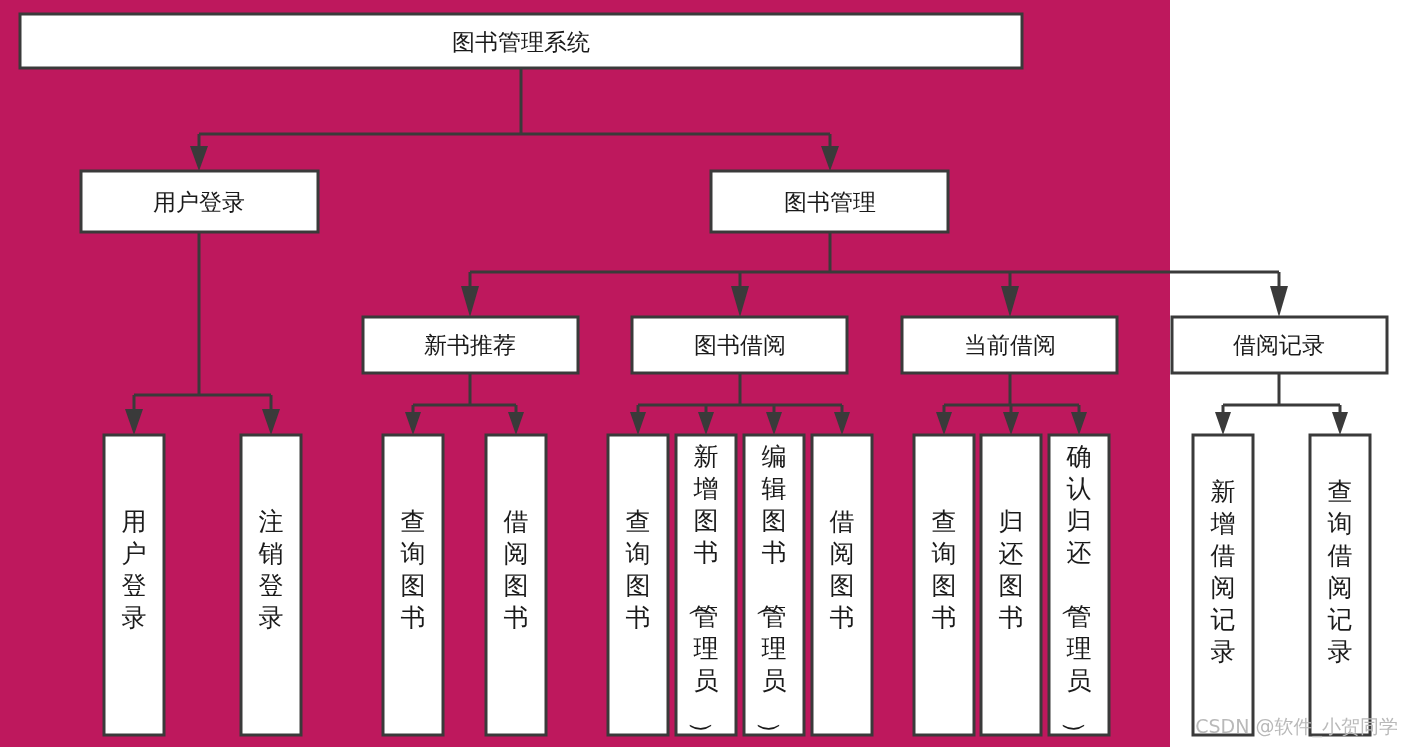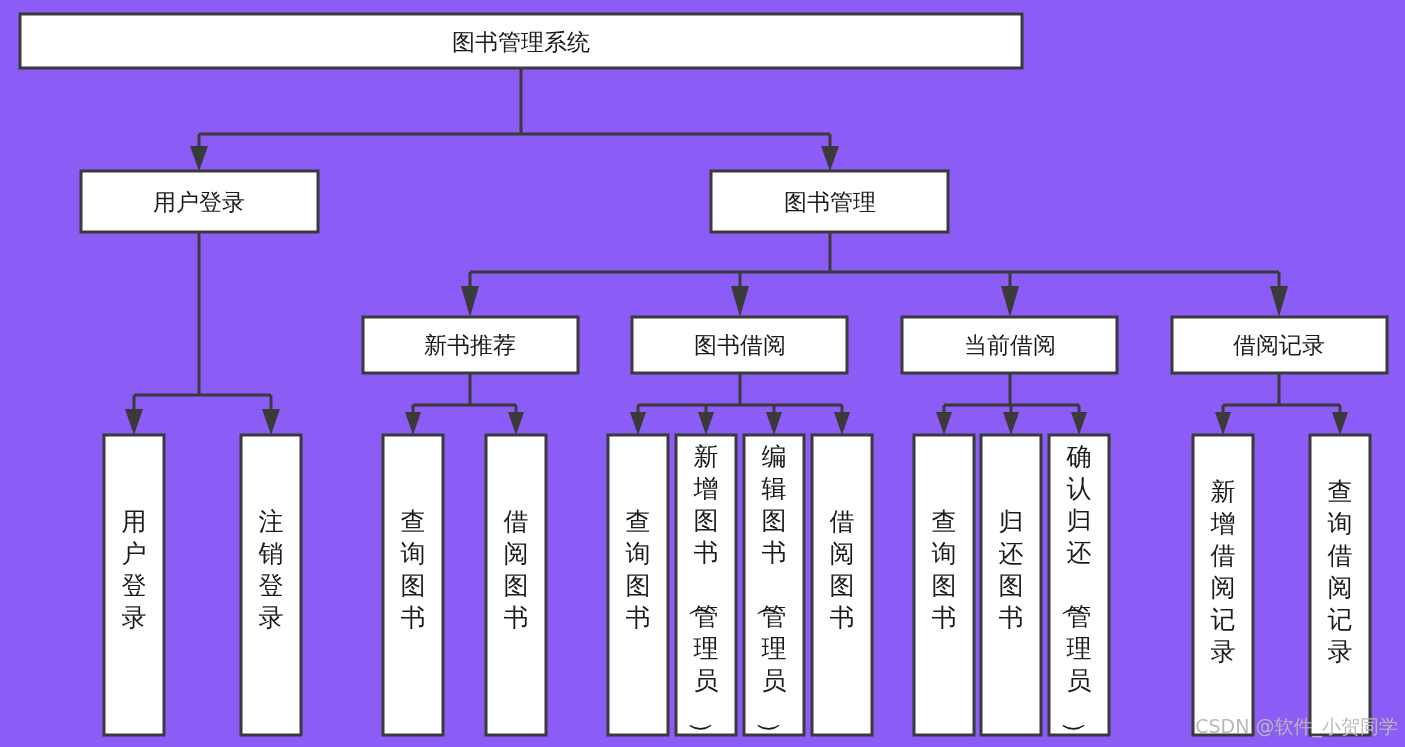--- a/index.html
+++ b/index.html
@@ -8,23 +8,23 @@
     background: #ffffff;
   }
   body {
     width: 1405px;
     height: 747px;
     overflow: hidden;
     font-family: "DejaVu Sans", "Liberation Sans", sans-serif;
   }
   #diagram-root {
     position: relative;
-    width: 1405px;
+    width: 1170px;
     height: 747px;
-    background: #8b5cf6;
+    background: #be185d;
   }
   svg.diagram-svg {
     display: block;
     width: 1405px;
     height: 747px;
   }
   .node-box {
     fill: #ffffff;
     stroke: #3a3a3a;
     stroke-width: 3;

